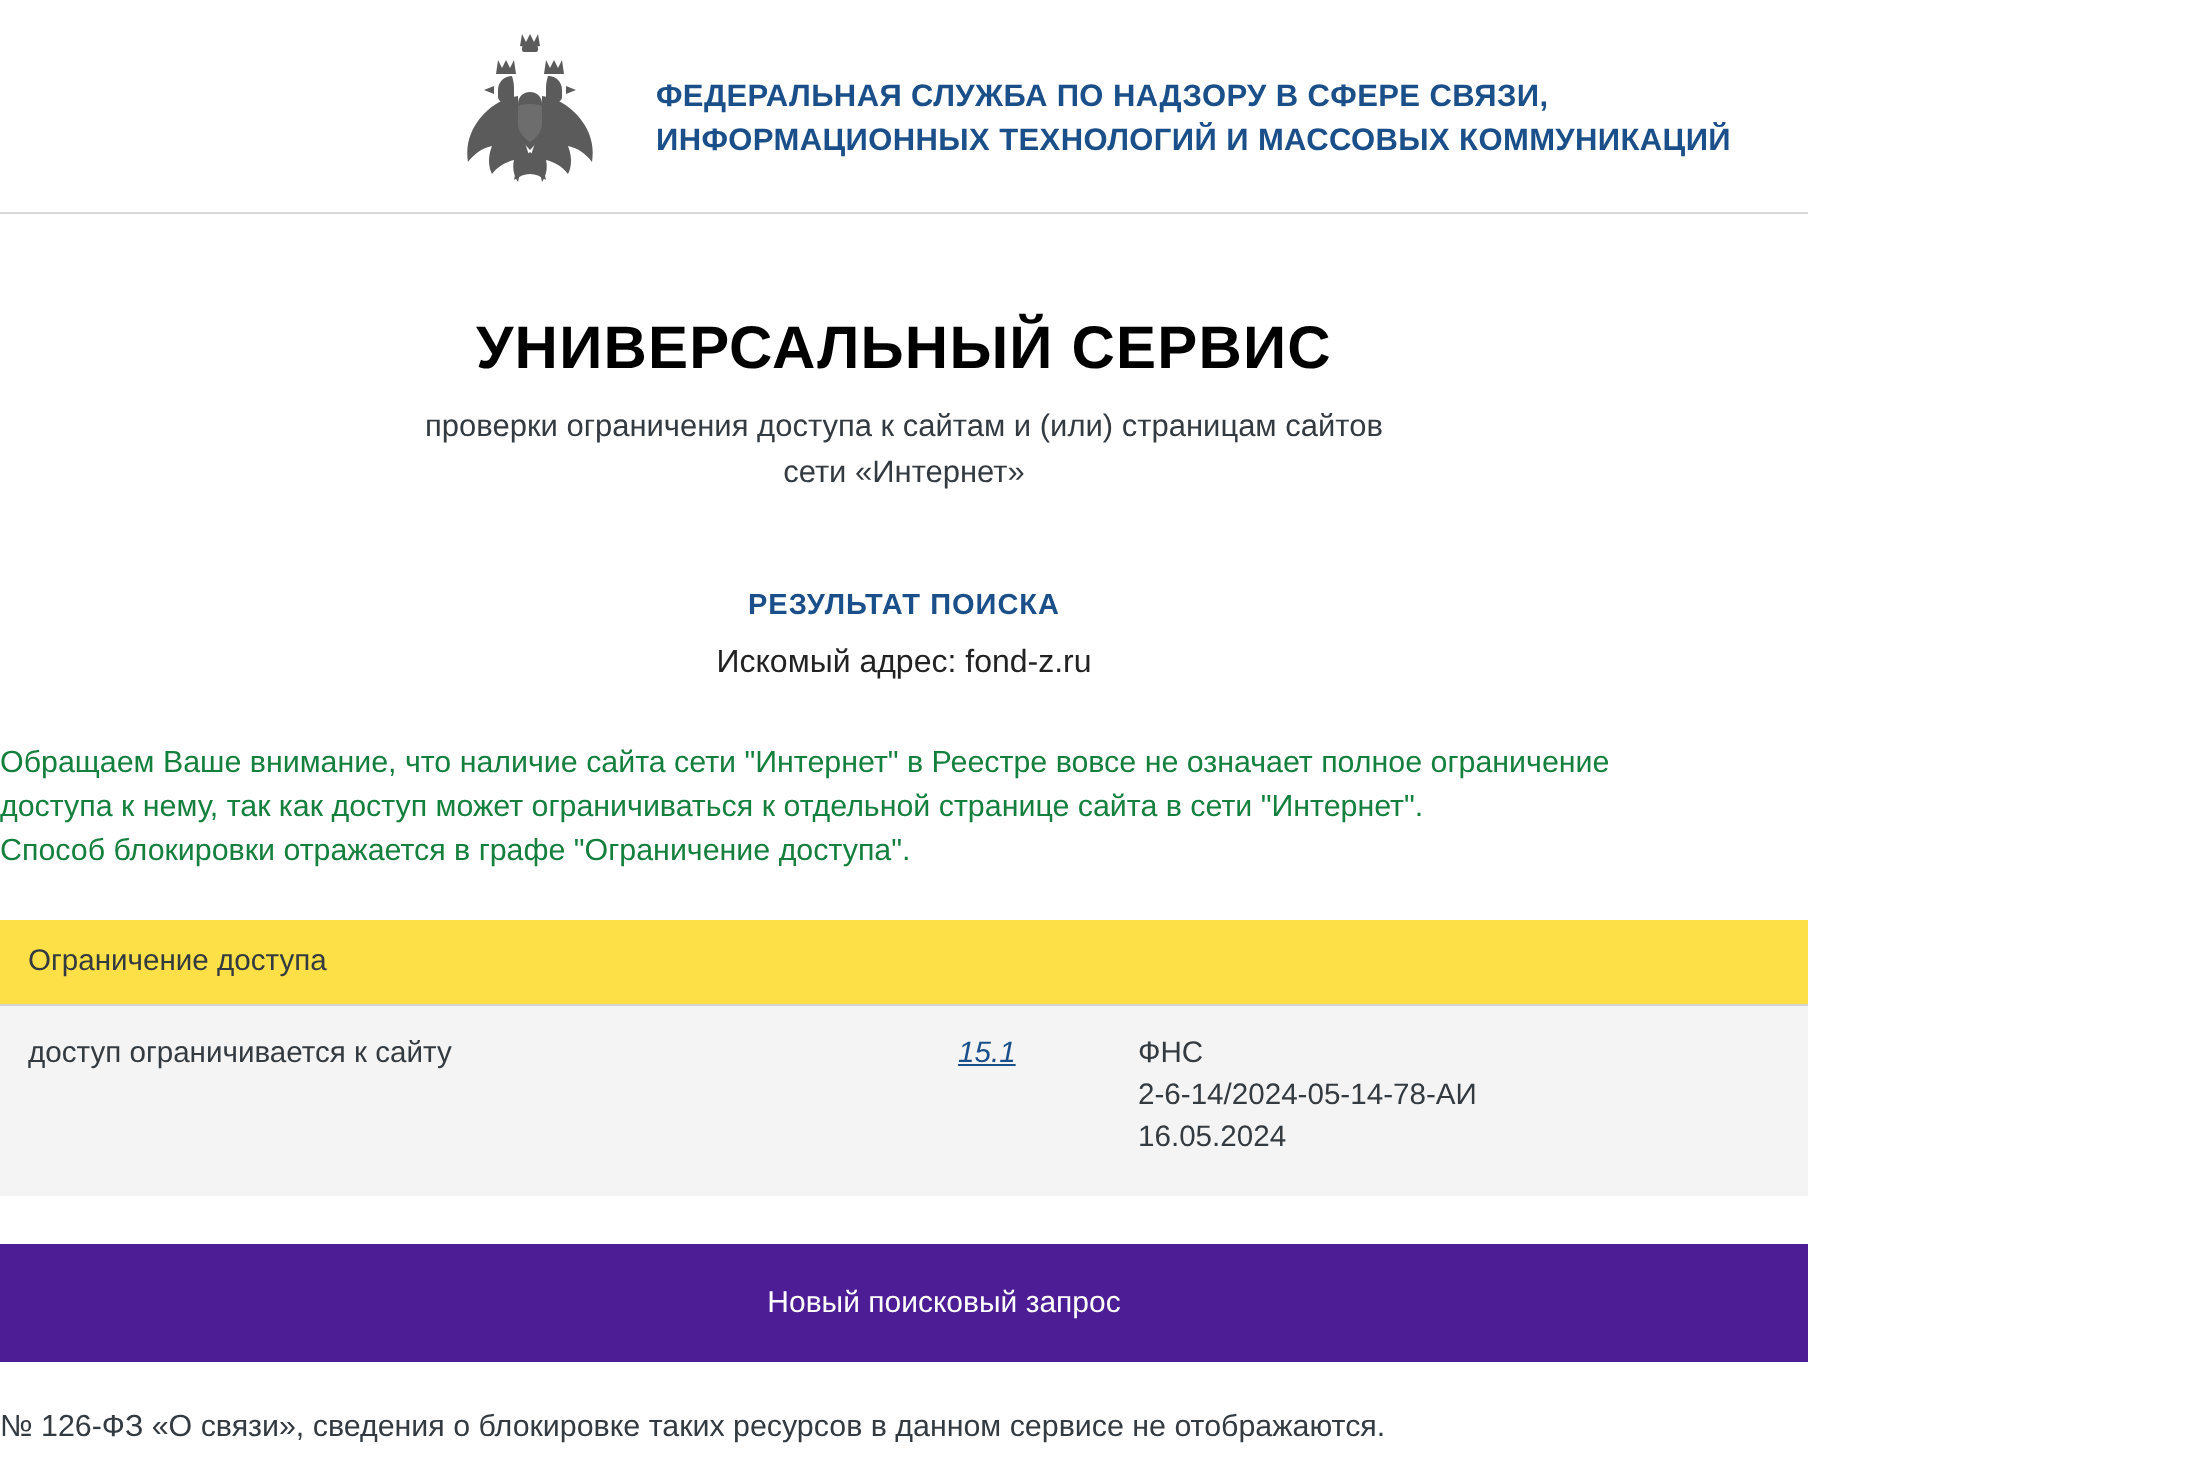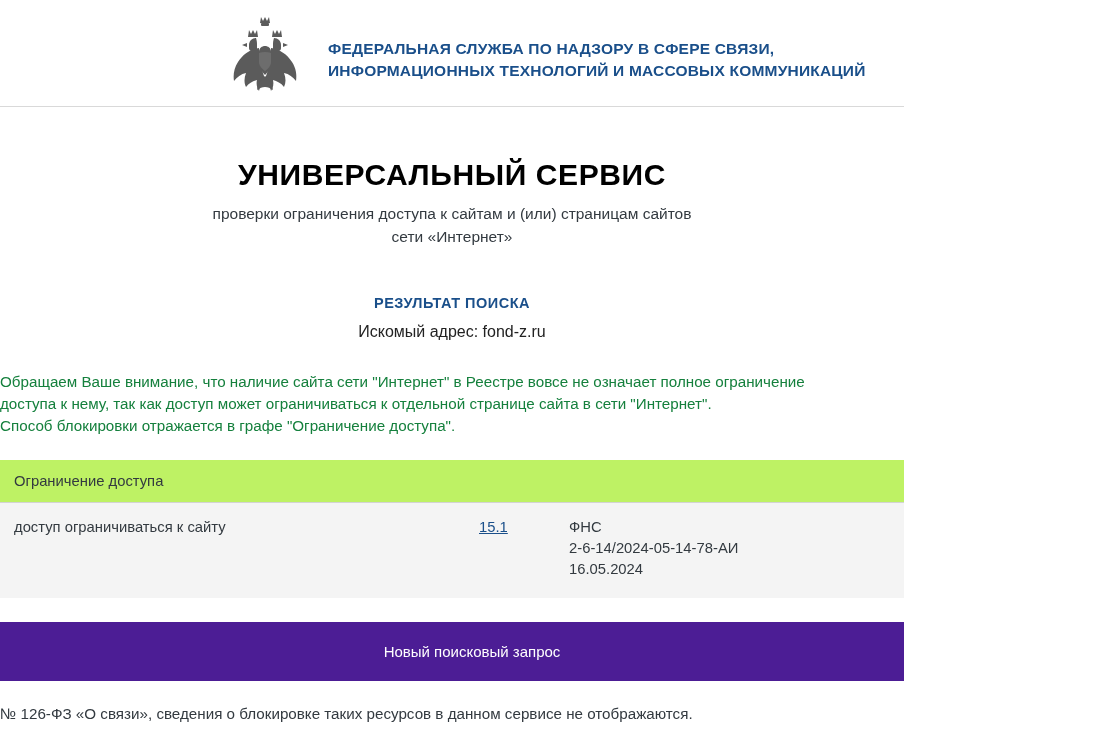--- a/index.html
+++ b/index.html
@@ -89,41 +89,42 @@
     margin: 0 0 22px 0;
   }
   
   .table {
     width: 944px;
     border-collapse: collapse;
     font-size: 14.8px;
     margin-bottom: 24px;
   }
   .table thead th {
-    background: #bef264;
+    background: #fde047;
     color: #333a40;
     font-weight: normal;
     text-align: left;
     padding: 13px 14px;
     border-bottom: 1px solid #d3d3d3;
   }
   .table tbody td {
     background: #f4f4f4;
     padding: 14px 14px 18px 14px;
     vertical-align: top;
     color: #333a40;
     line-height: 1.42;
   }
   .col-reason { width: 465px; }
   .col-clause { width: 90px; text-align: left; }
   .col-auth { }
   .clause-link {
     color: #1a4f8a;
     text-decoration: underline;
     cursor: pointer;
+    font-style: italic;
   }
   .auth-line { display: block; }
   
   .new-search {
     display: block;
     width: 944px;
     margin: 0 auto 22px auto;
     background: #4c1d95;
     color: #ffffff;
     border: none;
@@ -201,21 +202,21 @@
       </div>
 
       <table class="table">
         <thead>
           <tr>
             <th colspan="3">Ограничение доступа</th>
           </tr>
         </thead>
         <tbody>
           <tr>
-            <td class="col-reason">доступ ограничиваться к сайту</td>
+            <td class="col-reason">доступ ограничивается к сайту</td>
             <td class="col-clause">
               <span class="clause-link">15.1</span>
             </td>
             <td class="col-auth">
               <span class="auth-line">ФНС</span>
               <span class="auth-line">2-6-14/2024-05-14-78-АИ</span>
               <span class="auth-line">16.05.2024</span>
             </td>
           </tr>
         </tbody>

